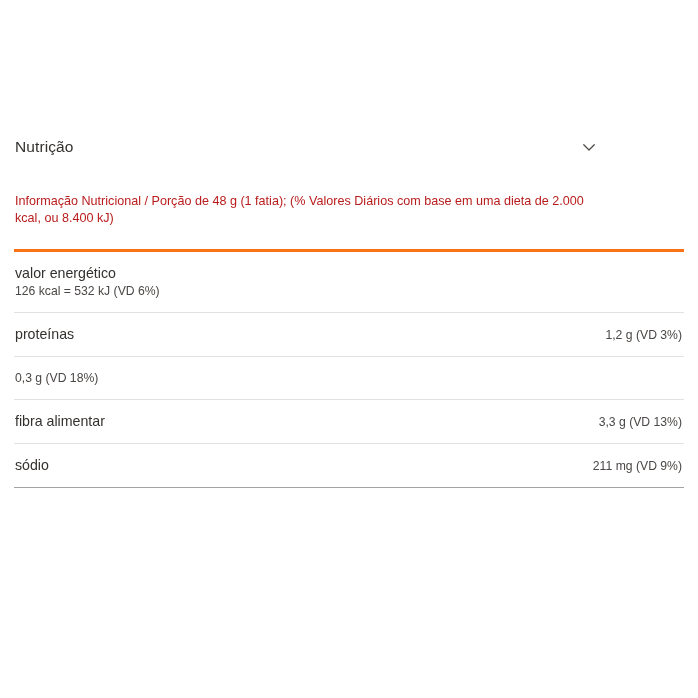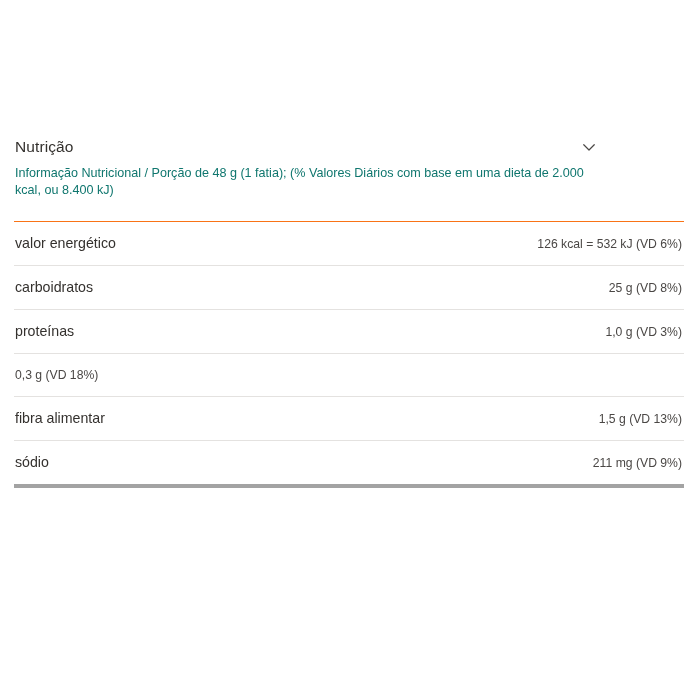--- a/index.html
+++ b/index.html
@@ -41,43 +41,43 @@
   }
 
   .chevron {
     width: 18px;
     height: 18px;
     display: block;
     color: #4a4745;
   }
 
   .section-desc {
-    margin-top: 8px;
+    margin-top: 36px;
     padding: 0 2px 0 1px;
     font-size: 12.6px;
     line-height: 17px;
-    color: #0f766e;
+    color: #b91c1c;
     max-width: 660px;
   }
 
   .nutri-table {
     margin-top: 22px;
     width: 670px;
   }
 
   .nutri-row {
     display: flex;
     align-items: baseline;
     justify-content: space-between;
     border-top: 1px solid #e4e2e0;
     padding: 12px 2px 12px 1px;
     min-height: 41px;
   }
-  .nutri-row:first-child { border-top: 1px solid #f97316; }
-  .nutri-row:last-child { border-bottom: 4px solid #a3a3a3; }
+  .nutri-row:first-child { border-top: 3px solid #f97316; flex-direction: column; }
+  .nutri-row:last-child { border-bottom: 1px solid #a3a3a3; }
 
   .nutri-label {
     font-size: 14.2px;
     color: #34312e;
     line-height: 18px;
   }
 
   .nutri-value {
     font-size: 12.2px;
     color: #4a4745;
@@ -102,39 +102,35 @@
 
   <div class="section-desc">Informação Nutricional / Porção de 48 g (1 fatia); (% Valores Diários com base em uma dieta de 2.000 kcal, ou 8.400 kJ)</div>
 
   <div class="nutri-table">
 
     <div class="nutri-row">
       <span class="nutri-label">valor energético</span>
       <span class="nutri-value">126 kcal = 532 kJ (VD 6%)</span>
     </div>
 
-    <div class="nutri-row">
-      <span class="nutri-label">carboidratos</span>
-      <span class="nutri-value">25 g (VD 8%)</span>
-    </div>
 
     <div class="nutri-row">
       <span class="nutri-label">proteínas</span>
-      <span class="nutri-value">1,0 g (VD 3%)</span>
+      <span class="nutri-value">1,2 g (VD 3%)</span>
     </div>
 
 
     <div class="nutri-row">
       <span class="nutri-value">0,3 g (VD 18%)</span>
     </div>
 
 
     <div class="nutri-row">
       <span class="nutri-label">fibra alimentar</span>
-      <span class="nutri-value">1,5 g (VD 13%)</span>
+      <span class="nutri-value">3,3 g (VD 13%)</span>
     </div>
 
     <div class="nutri-row">
       <span class="nutri-label">sódio</span>
       <span class="nutri-value">211 mg (VD 9%)</span>
     </div>
 
   </div>
 </div>
 

